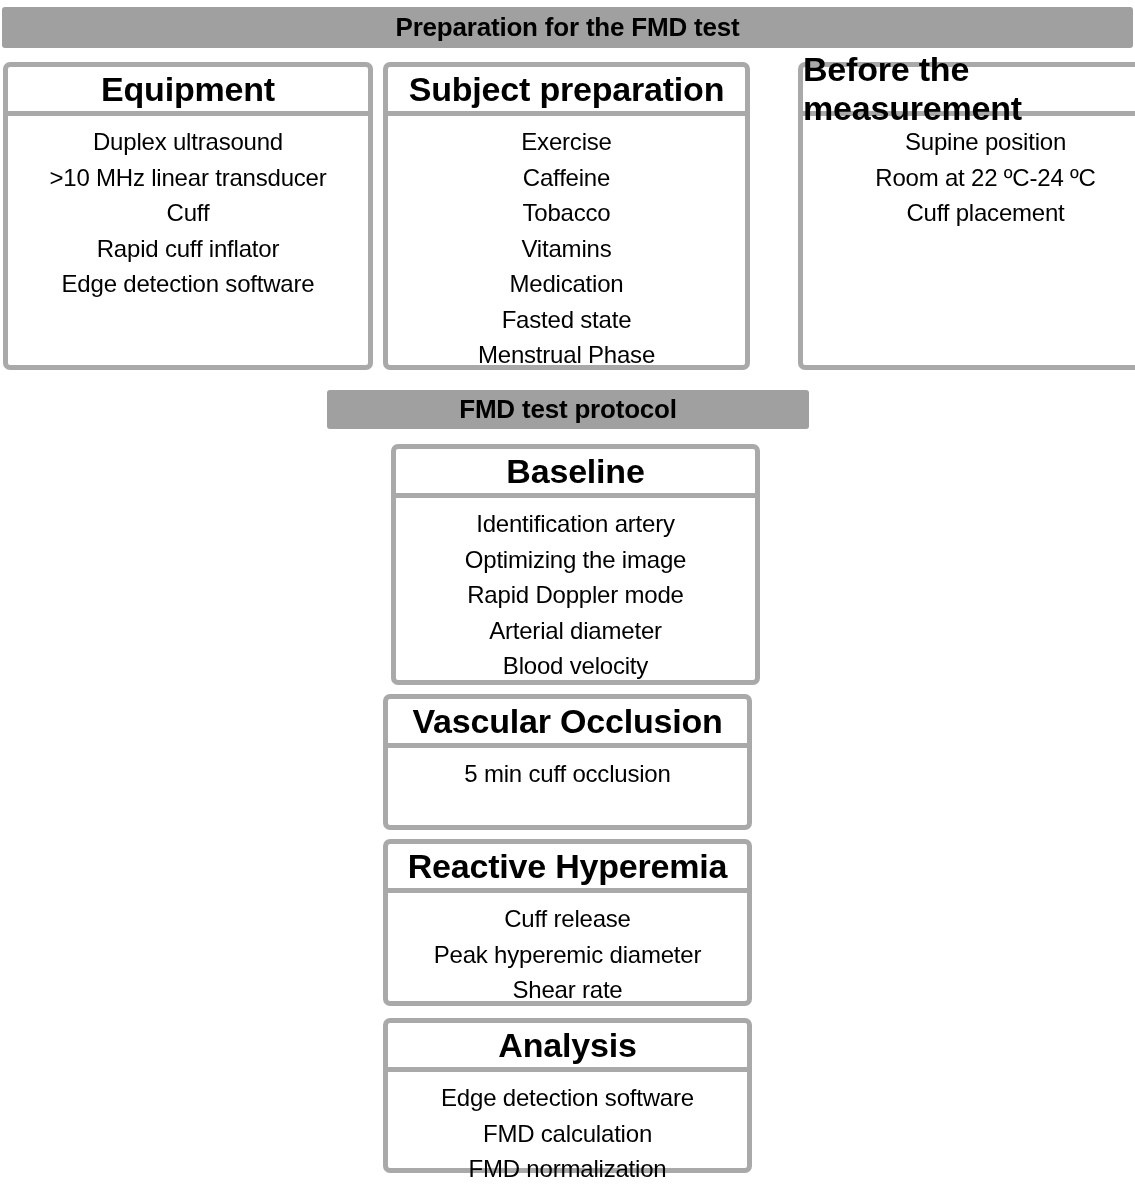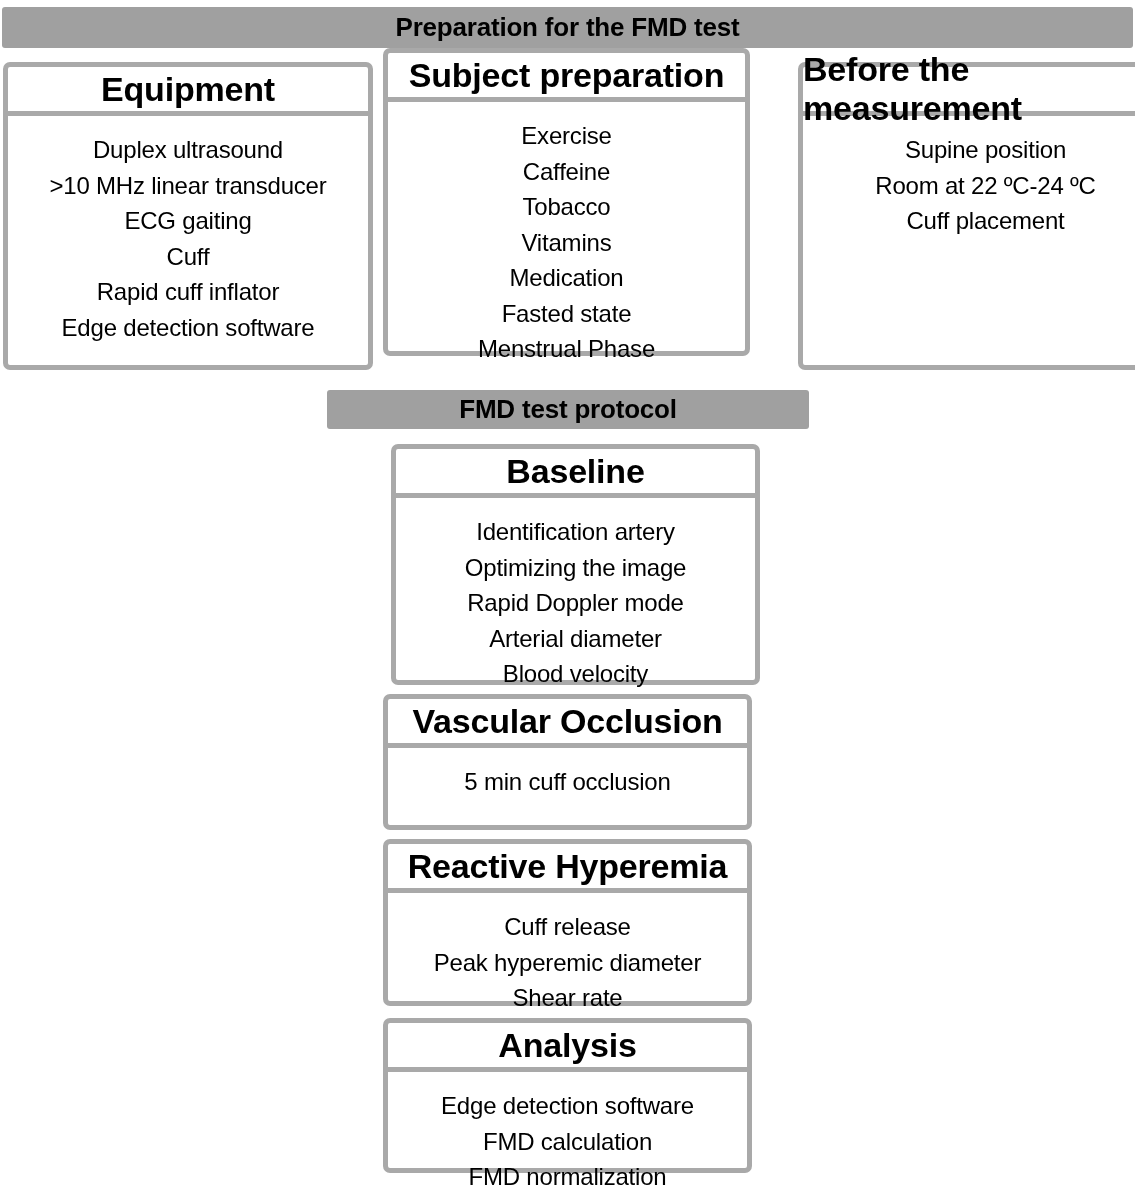--- a/index.html
+++ b/index.html
@@ -36,49 +36,48 @@
     border-radius: 7px;
   }
   .box .hd {
     height: 44px;
     border-bottom: 5px solid var(--border-c);
     display: flex; align-items: center; justify-content: center;
     font-weight: bold; font-size: 34px;
     letter-spacing: -0.2px;
   }
   .box .bd {
-    padding-top: 16px;
+    padding-top: 8px;
     text-align: center;
     font-size: 24px;
     line-height: 35.5px;
     letter-spacing: -0.2px;
   }
 
   #box-equipment { left: 3px;   top: 62px;   width: 370px; height: 308px; }
-  #box-subject   { left: 383px; top: 48px;   width: 367px; height: 308px; }
+  #box-subject   { left: 383px; top: 62px;   width: 367px; height: 308px; }
   #box-before    { left: 758px; top: 62px;   width: 375px; height: 308px; margin-left: 40px; }
 
   #box-baseline  { left: 383px; top: 444px;  width: 369px; height: 241px; margin-left: 8px; }
   #box-occlusion { left: 383px; top: 694px;  width: 369px; height: 136px; }
   #box-hyperemia { left: 383px; top: 839px;  width: 369px; height: 167px; }
   #box-analysis  { left: 383px; top: 1018px; width: 369px; height: 155px; }
 </style>
 </head>
 <body>
 
 <div class="banner" id="banner-prep">
   <span>Preparation for the FMD test</span>
 </div>
 
 <div class="box" id="box-equipment">
   <div class="hd">Equipment</div>
   <div class="bd">
     <div>Duplex ultrasound</div>
     <div>&gt;10 MHz linear transducer</div>
-    <div>ECG gaiting</div>
     <div>Cuff</div>
     <div>Rapid cuff inflator</div>
     <div>Edge detection software</div>
   </div>
 </div>
 
 <div class="box" id="box-subject">
   <div class="hd">Subject preparation</div>
   <div class="bd">
     <div>Exercise</div>

